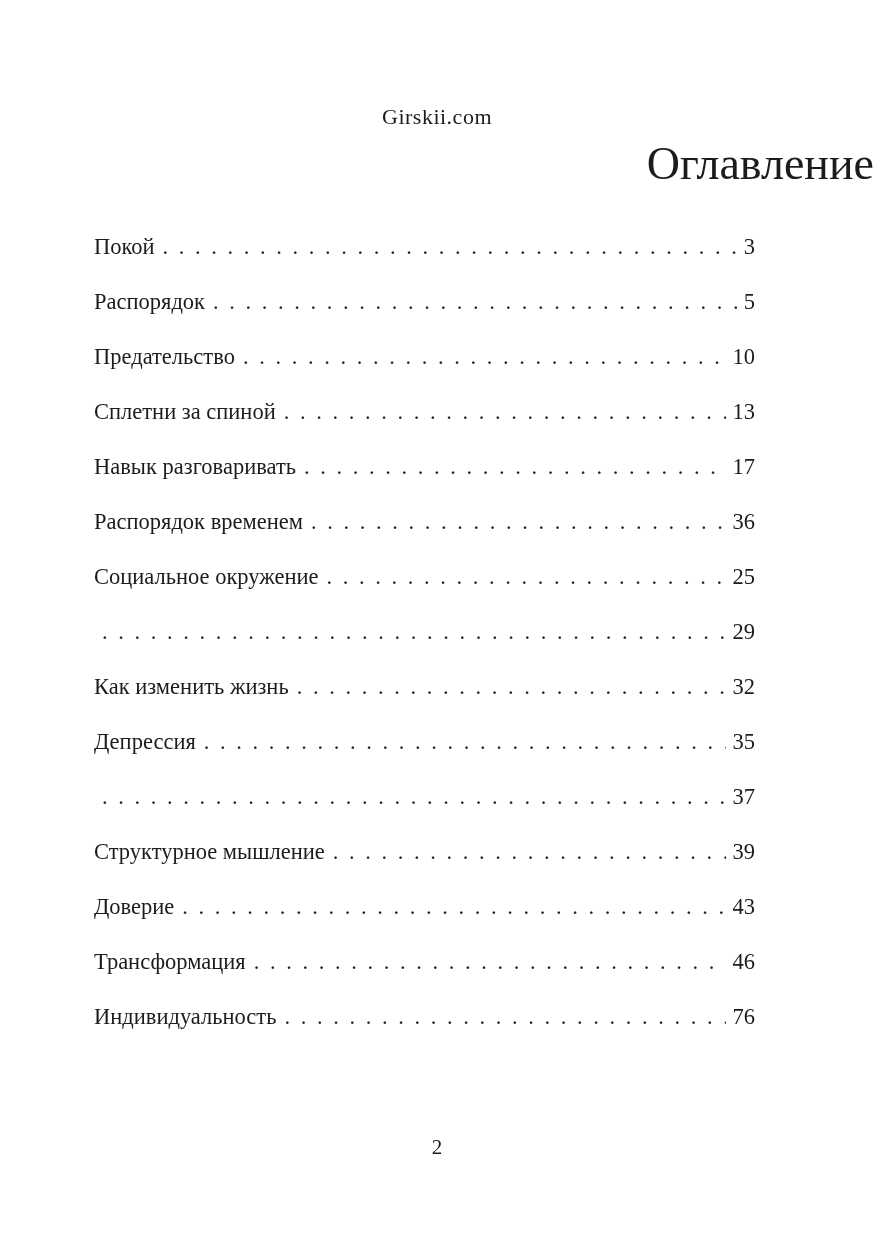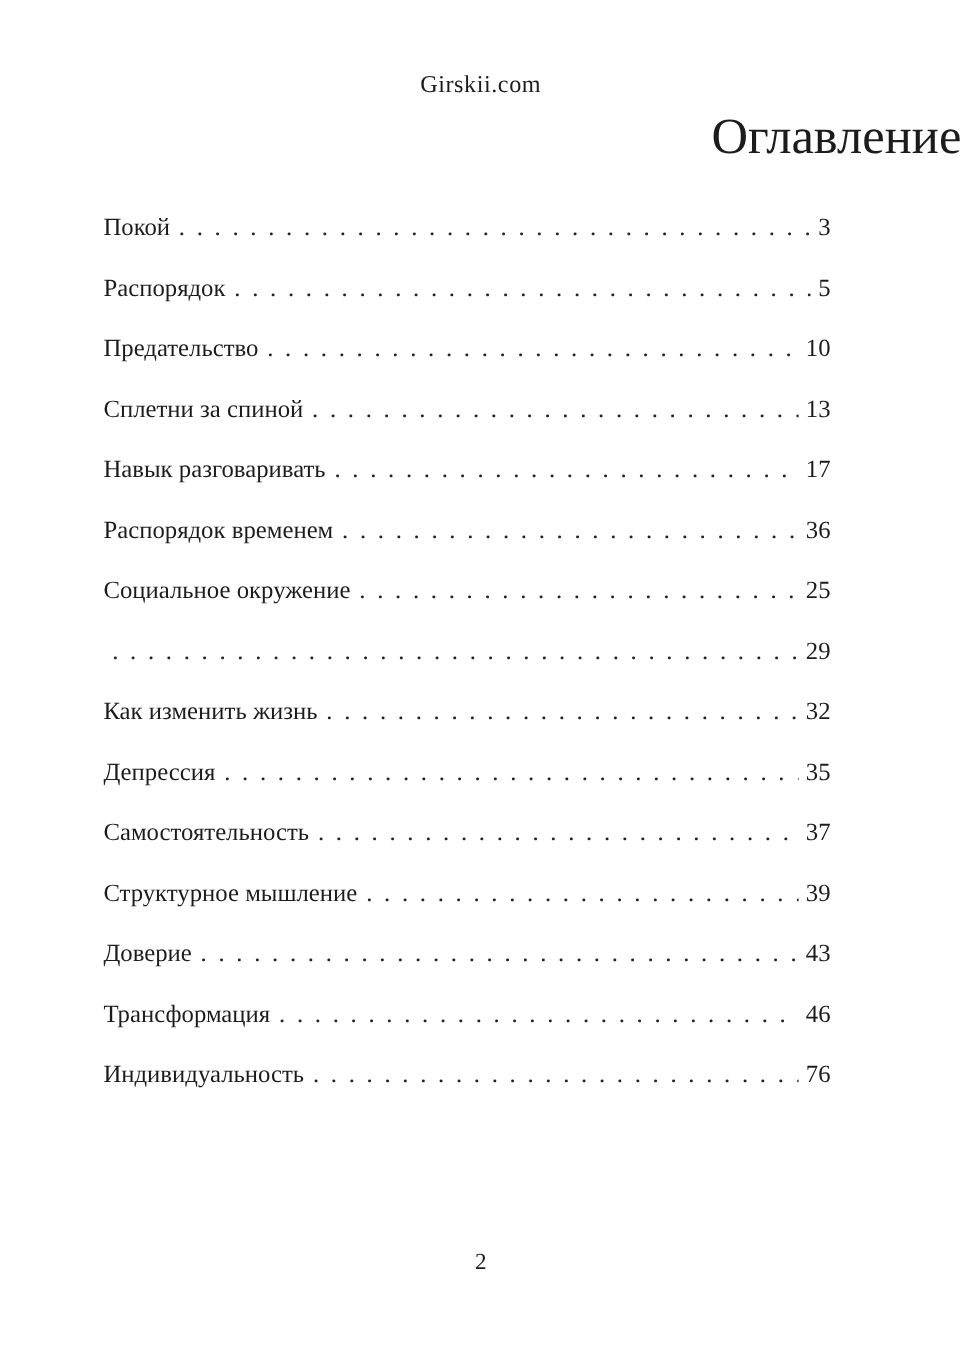--- a/index.html
+++ b/index.html
@@ -14,21 +14,21 @@
     font-family: "Liberation Serif", "DejaVu Serif", serif;
     position: relative;
     overflow: hidden;
   }
   .page {
     width: 874px;
     height: 1240px;
     position: relative;
   }
   .brand {
-    padding-top: 64px;
+    padding-top: 104px;
     text-align: center;
     font-size: 22px;
     line-height: 26px;
     letter-spacing: 0.5px;
   }
   .title {
     margin: 6px 0 0 0;
     text-align: right;
     font-size: 46px;
     line-height: 56px;
@@ -127,21 +127,20 @@
       <span class="toc-title">Как изменить жизнь</span>
       <span class="toc-dots">. . . . . . . . . . . . . . . . . . . . . . . . . . . . . . . . . . . . . . . . . . . . . . . . . . . . . . . . . . . . . . . . . . . . . . . . . . . . . . . . </span>
       <span class="toc-page">32</span>
     </div>
       <div class="toc-row">
       <span class="toc-title">Депрессия</span>
       <span class="toc-dots">. . . . . . . . . . . . . . . . . . . . . . . . . . . . . . . . . . . . . . . . . . . . . . . . . . . . . . . . . . . . . . . . . . . . . . . . . . . . . . . . </span>
       <span class="toc-page">35</span>
     </div>
       <div class="toc-row">
-      <span class="toc-title">Самостоятельность</span>
       <span class="toc-dots">. . . . . . . . . . . . . . . . . . . . . . . . . . . . . . . . . . . . . . . . . . . . . . . . . . . . . . . . . . . . . . . . . . . . . . . . . . . . . . . . </span>
       <span class="toc-page">37</span>
     </div>
       <div class="toc-row">
       <span class="toc-title">Структурное мышление</span>
       <span class="toc-dots">. . . . . . . . . . . . . . . . . . . . . . . . . . . . . . . . . . . . . . . . . . . . . . . . . . . . . . . . . . . . . . . . . . . . . . . . . . . . . . . . </span>
       <span class="toc-page">39</span>
     </div>
       <div class="toc-row">
       <span class="toc-title">Доверие</span>

